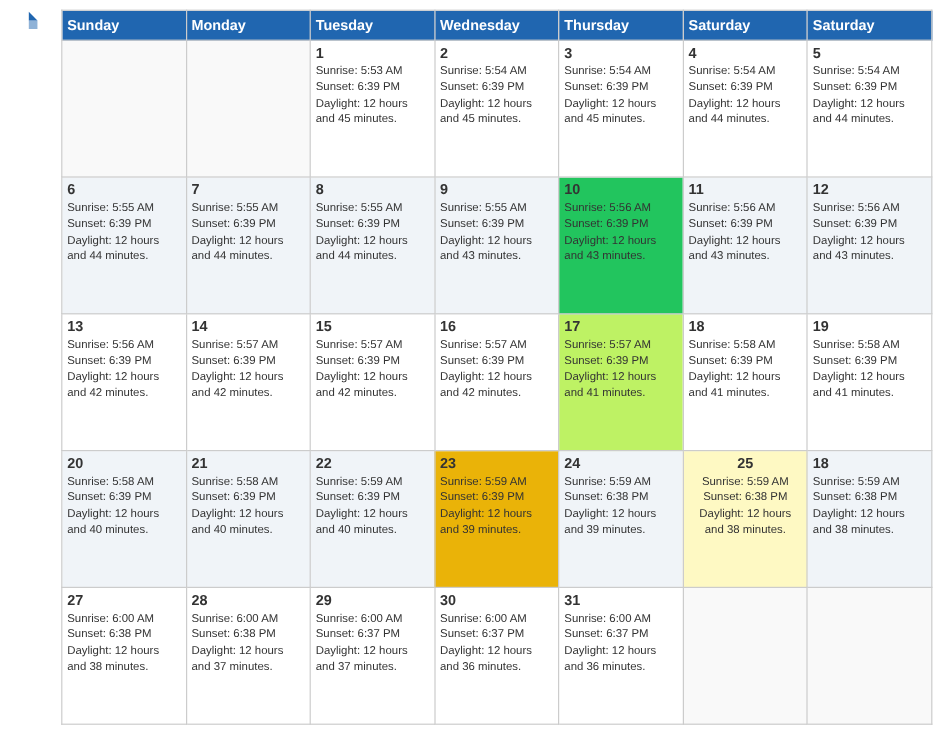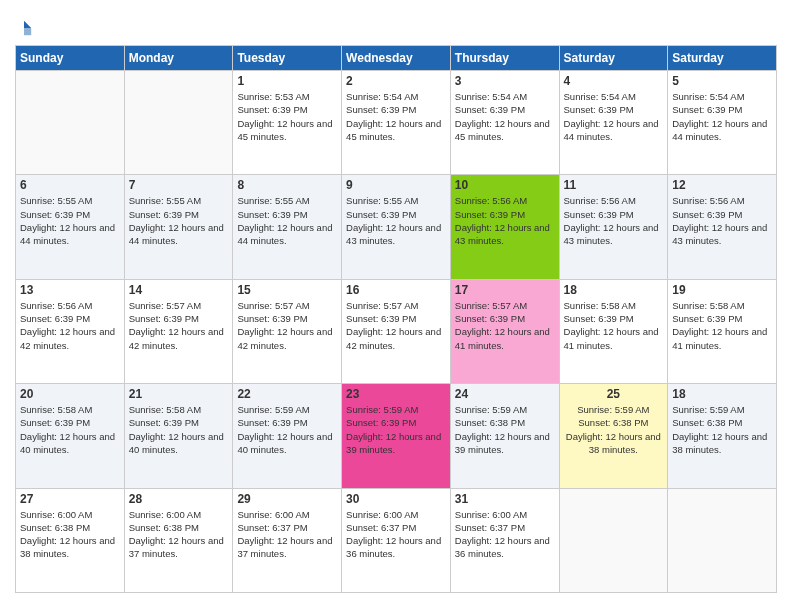--- a/index.html
+++ b/index.html
@@ -6,23 +6,24 @@
     body {
       width: 792px;
       height: 612px;
       font-family: Arial, sans-serif;
       background: #fff;
       overflow: hidden;
     }
     .page {
       width: 792px;
       height: 612px;
-      padding: 19px 15px;
+      padding: 8px 15px;
       display: flex;
-      flex-direction: column;
+      flex-direction: row;
+      gap: 16px;
     }
     .header {
       display: flex;
       justify-content: space-between;
       align-items: flex-start;
       margin-bottom: 8px;
     }
     .logo {
       display: flex;
       align-items: center;
@@ -152,21 +153,21 @@
             <div class="day-info">Sunrise: 5:55 AM<br>Sunset: 6:39 PM<br>Daylight: 12 hours and 44 minutes.</div>
           </td>
           <td style="background: rgb(240, 244, 248);">
             <span class="day-num">8</span>
             <div class="day-info">Sunrise: 5:55 AM<br>Sunset: 6:39 PM<br>Daylight: 12 hours and 44 minutes.</div>
           </td>
           <td style="background: rgb(240, 244, 248);">
             <span class="day-num">9</span>
             <div class="day-info">Sunrise: 5:55 AM<br>Sunset: 6:39 PM<br>Daylight: 12 hours and 43 minutes.</div>
           </td>
-          <td style="background: #84cc16; margin-top: 48px;">
+          <td style="background: #22c55e; margin-top: 48px;">
             <span class="day-num">10</span>
             <div class="day-info">Sunrise: 5:56 AM<br>Sunset: 6:39 PM<br>Daylight: 12 hours and 43 minutes.</div>
           </td>
           <td style="background: rgb(240, 244, 248); margin-left: 28px;">
             <span class="day-num">11</span>
             <div class="day-info">Sunrise: 5:56 AM<br>Sunset: 6:39 PM<br>Daylight: 12 hours and 43 minutes.</div>
           </td>
           <td style="background: rgb(240, 244, 248);">
             <span class="day-num">12</span>
             <div class="day-info">Sunrise: 5:56 AM<br>Sunset: 6:39 PM<br>Daylight: 12 hours and 43 minutes.</div>
@@ -182,21 +183,21 @@
             <div class="day-info">Sunrise: 5:57 AM<br>Sunset: 6:39 PM<br>Daylight: 12 hours and 42 minutes.</div>
           </td>
           <td style="background: rgb(255, 255, 255);">
             <span class="day-num">15</span>
             <div class="day-info">Sunrise: 5:57 AM<br>Sunset: 6:39 PM<br>Daylight: 12 hours and 42 minutes.</div>
           </td>
           <td style="background: rgb(255, 255, 255);">
             <span class="day-num">16</span>
             <div class="day-info">Sunrise: 5:57 AM<br>Sunset: 6:39 PM<br>Daylight: 12 hours and 42 minutes.</div>
           </td>
-          <td style="background: #f9a8d4;">
+          <td style="background: #bef264;">
             <span class="day-num">17</span>
             <div class="day-info">Sunrise: 5:57 AM<br>Sunset: 6:39 PM<br>Daylight: 12 hours and 41 minutes.</div>
           </td>
           <td style="background: rgb(255, 255, 255);">
             <span class="day-num">18</span>
             <div class="day-info">Sunrise: 5:58 AM<br>Sunset: 6:39 PM<br>Daylight: 12 hours and 41 minutes.</div>
           </td>
           <td style="background: rgb(255, 255, 255);">
             <span class="day-num">19</span>
             <div class="day-info">Sunrise: 5:58 AM<br>Sunset: 6:39 PM<br>Daylight: 12 hours and 41 minutes.</div>
@@ -208,21 +209,21 @@
             <div class="day-info">Sunrise: 5:58 AM<br>Sunset: 6:39 PM<br>Daylight: 12 hours and 40 minutes.</div>
           </td>
           <td style="background: rgb(240, 244, 248);">
             <span class="day-num">21</span>
             <div class="day-info">Sunrise: 5:58 AM<br>Sunset: 6:39 PM<br>Daylight: 12 hours and 40 minutes.</div>
           </td>
           <td style="background: rgb(240, 244, 248);">
             <span class="day-num">22</span>
             <div class="day-info">Sunrise: 5:59 AM<br>Sunset: 6:39 PM<br>Daylight: 12 hours and 40 minutes.</div>
           </td>
-          <td style="background: #ec4899; margin-left: 28px;">
+          <td style="background: #eab308; margin-left: 28px;">
             <span class="day-num">23</span>
             <div class="day-info">Sunrise: 5:59 AM<br>Sunset: 6:39 PM<br>Daylight: 12 hours and 39 minutes.</div>
           </td>
           <td style="background: rgb(240, 244, 248);">
             <span class="day-num">24</span>
             <div class="day-info">Sunrise: 5:59 AM<br>Sunset: 6:38 PM<br>Daylight: 12 hours and 39 minutes.</div>
           </td>
           <td style="background: #fef9c3; text-align: center;">
             <span class="day-num">25</span>
             <div class="day-info">Sunrise: 5:59 AM<br>Sunset: 6:38 PM<br>Daylight: 12 hours and 38 minutes.</div>

